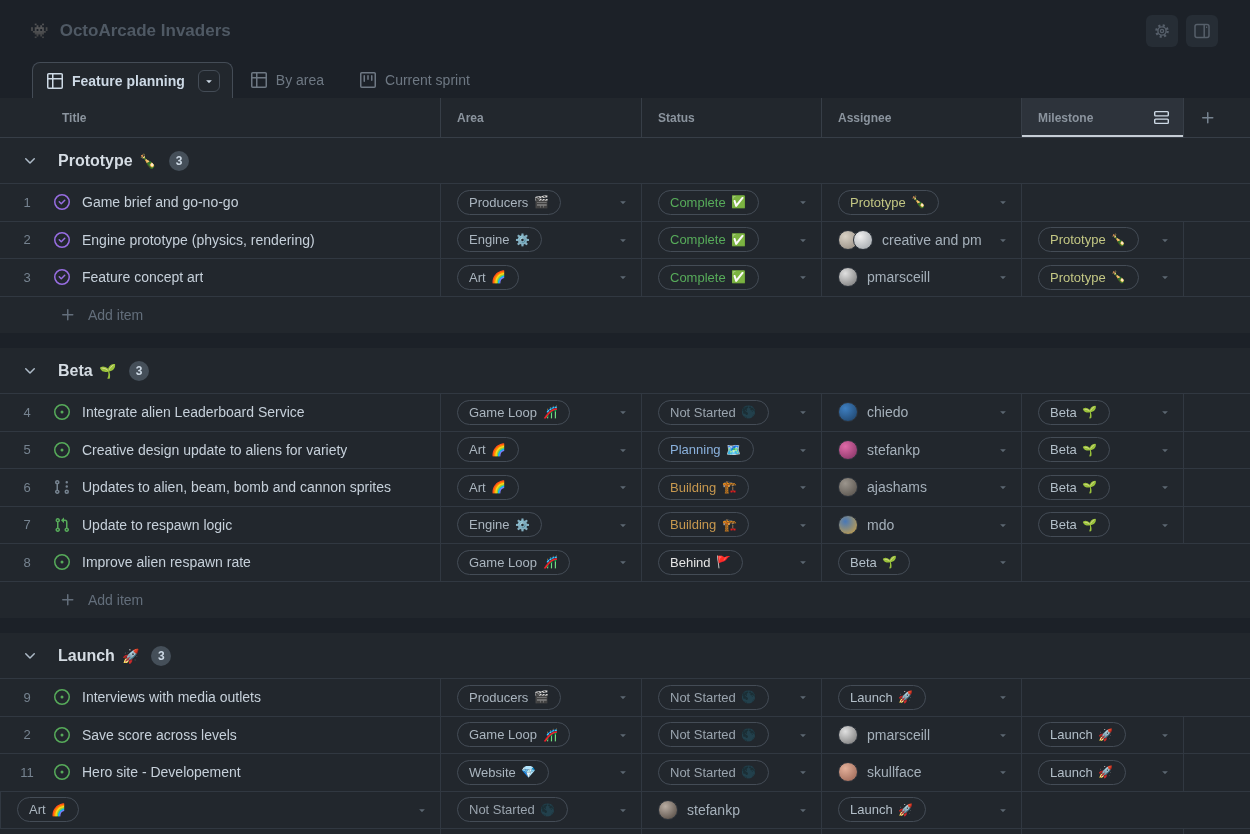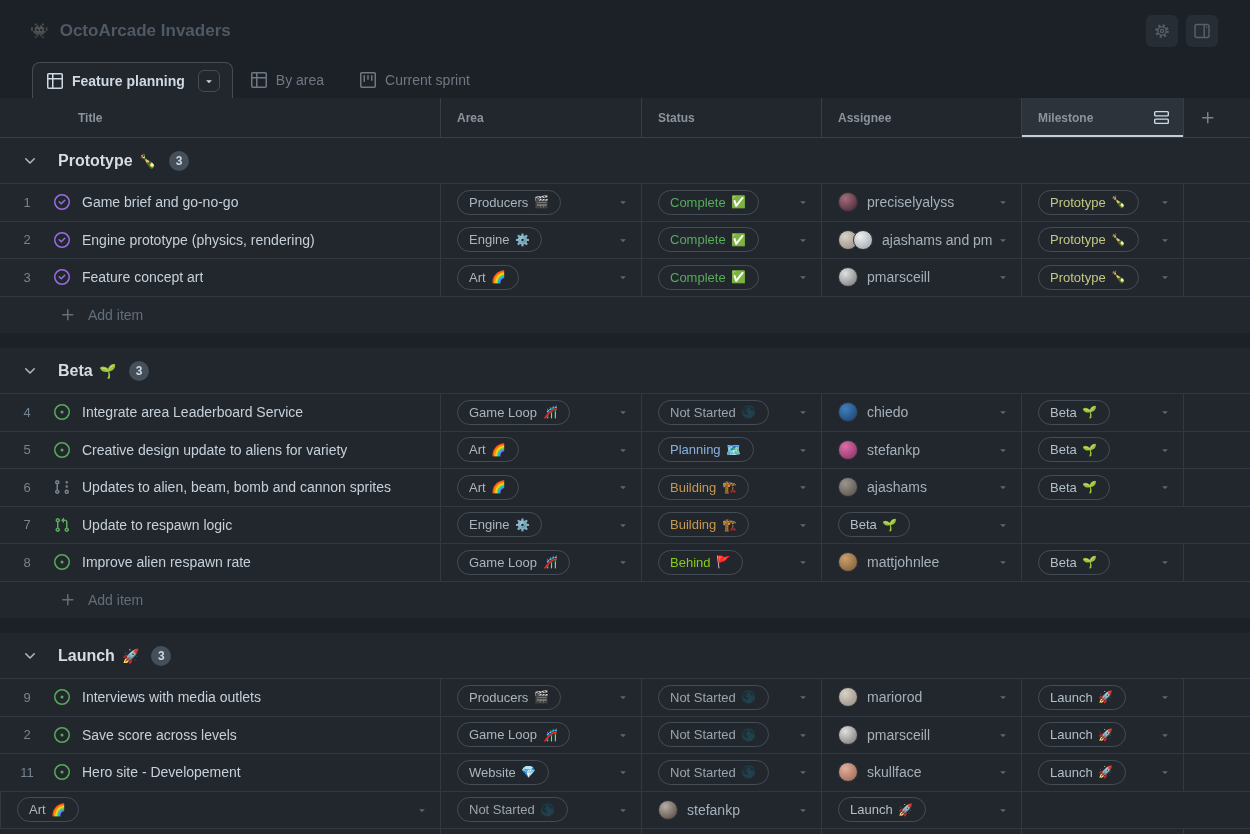--- a/index.html
+++ b/index.html
@@ -30,21 +30,21 @@
   .tab.active .tab-icon { color:#cdd9e5; }
   .tab-caret { width:22px; height:22px; border:1px solid #444c56; border-radius:6px;
                display:flex; align-items:center; justify-content:center; color:#cdd9e5; margin-left:4px; }
 
   
   .table { background:#22272d; }
   .grid { display:grid; grid-template-columns:440px 201px 180px 200px 162px 1fr; }
   .colhead { height:40px; border-bottom:1px solid #373e47; }
   .colhead .hcell { display:flex; align-items:center; font-size:12px; font-weight:600;
                     color:#8b949e; padding-left:16px; border-left:1px solid #373e47; }
-  .colhead .hcell:first-child { border-left:none; padding-left:78px; }
+  .colhead .hcell:first-child { border-left:none; padding-left:62px; }
   .hcell.mile { background:#2d333b; box-shadow:inset 0 -2px 0 #c6cdd5; justify-content:space-between; padding-right:14px; }
   .hcell.mile .rows-ic { color:#cdd9e5; }
   .hcell.addcol { color:#768390; cursor:pointer; }
 
   .group-header { height:45px; display:flex; align-items:center; padding-left:22px; }
   .group-chevron { color:#adbac7; margin-right:20px; cursor:pointer; }
   .group-name { font-size:16px; font-weight:700; color:#d5dce3; }
   .group-emoji { font-size:14px; margin-left:7px; }
   .count-badge { min-width:20px; height:20px; padding:0 6px; margin-left:12px; border-radius:10px;
                  background:#454f59; color:#cdd9e5; font-size:12px; font-weight:600;
@@ -209,29 +209,20 @@
           <span class="pill" style="color: rgb(87, 171, 90);">
             <span>Complete</span>
             <span class="p-emoji">✅</span>
           </span>
           <span class="cell-caret">
             <svg width="12" height="12" viewBox="0 0 16 16" fill="currentColor">
               <path d="m4.427 7.427 3.396 3.396a.25.25 0 0 0 .354 0l3.396-3.396A.25.25 0 0 0 11.396 7H4.604a.25.25 0 0 0-.177.427Z"></path>
             </svg>
           </span>
         </div>
-        <div class="cell c-assignee">
-          <span class="av" style="background: radial-gradient(circle at 35% 30%, rgb(168, 107, 124), rgb(58, 36, 48));"></span>
-          <span class="assignee-name">preciselyalyss</span>
-          <span class="cell-caret">
-            <svg width="12" height="12" viewBox="0 0 16 16" fill="currentColor">
-              <path d="m4.427 7.427 3.396 3.396a.25.25 0 0 0 .354 0l3.396-3.396A.25.25 0 0 0 11.396 7H4.604a.25.25 0 0 0-.177.427Z"></path>
-            </svg>
-          </span>
-        </div>
         <div class="cell c-milestone">
           <span class="pill" style="color: rgb(195, 199, 132);">
             <span>Prototype</span>
             <span class="p-emoji">🍾</span>
           </span>
           <span class="cell-caret">
             <svg width="12" height="12" viewBox="0 0 16 16" fill="currentColor">
               <path d="m4.427 7.427 3.396 3.396a.25.25 0 0 0 .354 0l3.396-3.396A.25.25 0 0 0 11.396 7H4.604a.25.25 0 0 0-.177.427Z"></path>
             </svg>
           </span>
@@ -267,21 +258,21 @@
           </span>
           <span class="cell-caret">
             <svg width="12" height="12" viewBox="0 0 16 16" fill="currentColor">
               <path d="m4.427 7.427 3.396 3.396a.25.25 0 0 0 .354 0l3.396-3.396A.25.25 0 0 0 11.396 7H4.604a.25.25 0 0 0-.177.427Z"></path>
             </svg>
           </span>
         </div>
         <div class="cell c-assignee">
           <span class="av" style="background: radial-gradient(circle at 35% 30%, rgb(217, 210, 198), rgb(143, 134, 124));"></span>
           <span class="av" style="background: radial-gradient(circle at 35% 30%, rgb(239, 239, 239), rgb(154, 160, 166));"></span>
-          <span class="assignee-name">ajashams and pm</span>
+          <span class="assignee-name">creative and pm</span>
           <span class="cell-caret">
             <svg width="12" height="12" viewBox="0 0 16 16" fill="currentColor">
               <path d="m4.427 7.427 3.396 3.396a.25.25 0 0 0 .354 0l3.396-3.396A.25.25 0 0 0 11.396 7H4.604a.25.25 0 0 0-.177.427Z"></path>
             </svg>
           </span>
         </div>
         <div class="cell c-milestone">
           <span class="pill" style="color: rgb(195, 199, 132);">
             <span>Prototype</span>
             <span class="p-emoji">🍾</span>
@@ -370,21 +361,21 @@
       </div>
       <div class="grid row">
         <div class="cell c-title">
           <span class="rownum">4</span>
           <span class="type-icon issue-open">
             <svg width="16" height="16" viewBox="0 0 16 16" fill="currentColor">
               <path d="M8 9.5a1.5 1.5 0 1 0 0-3 1.5 1.5 0 0 0 0 3Z"></path>
               <path d="M8 0a8 8 0 1 1 0 16A8 8 0 0 1 8 0ZM1.5 8a6.5 6.5 0 1 0 13 0 6.5 6.5 0 0 0-13 0Z"></path>
             </svg>
           </span>
-          <span class="title-text">Integrate area Leaderboard Service</span>
+          <span class="title-text">Integrate alien Leaderboard Service</span>
         </div>
         <div class="cell c-area">
           <span class="pill">
             <span>Game Loop</span>
             <span class="p-emoji">🎢</span>
           </span>
           <span class="cell-caret">
             <svg width="12" height="12" viewBox="0 0 16 16" fill="currentColor">
               <path d="m4.427 7.427 3.396 3.396a.25.25 0 0 0 .354 0l3.396-3.396A.25.25 0 0 0 11.396 7H4.604a.25.25 0 0 0-.177.427Z"></path>
             </svg>
@@ -557,20 +548,29 @@
           <span class="pill" style="color: rgb(199, 152, 79);">
             <span>Building</span>
             <span class="p-emoji">🏗️</span>
           </span>
           <span class="cell-caret">
             <svg width="12" height="12" viewBox="0 0 16 16" fill="currentColor">
               <path d="m4.427 7.427 3.396 3.396a.25.25 0 0 0 .354 0l3.396-3.396A.25.25 0 0 0 11.396 7H4.604a.25.25 0 0 0-.177.427Z"></path>
             </svg>
           </span>
         </div>
+        <div class="cell c-assignee">
+          <span class="av" style="background: radial-gradient(circle at 35% 30%, rgb(72, 120, 184), rgb(210, 162, 60));"></span>
+          <span class="assignee-name">mdo</span>
+          <span class="cell-caret">
+            <svg width="12" height="12" viewBox="0 0 16 16" fill="currentColor">
+              <path d="m4.427 7.427 3.396 3.396a.25.25 0 0 0 .354 0l3.396-3.396A.25.25 0 0 0 11.396 7H4.604a.25.25 0 0 0-.177.427Z"></path>
+            </svg>
+          </span>
+        </div>
         <div class="cell c-milestone">
           <span class="pill" style="color: rgb(179, 191, 201);">
             <span>Beta</span>
             <span class="p-emoji">🌱</span>
           </span>
           <span class="cell-caret">
             <svg width="12" height="12" viewBox="0 0 16 16" fill="currentColor">
               <path d="m4.427 7.427 3.396 3.396a.25.25 0 0 0 .354 0l3.396-3.396A.25.25 0 0 0 11.396 7H4.604a.25.25 0 0 0-.177.427Z"></path>
             </svg>
           </span>
@@ -593,33 +593,24 @@
             <span>Game Loop</span>
             <span class="p-emoji">🎢</span>
           </span>
           <span class="cell-caret">
             <svg width="12" height="12" viewBox="0 0 16 16" fill="currentColor">
               <path d="m4.427 7.427 3.396 3.396a.25.25 0 0 0 .354 0l3.396-3.396A.25.25 0 0 0 11.396 7H4.604a.25.25 0 0 0-.177.427Z"></path>
             </svg>
           </span>
         </div>
         <div class="cell c-status">
-          <span class="pill" style="color: #84cc16;">
+          <span class="pill" style="color: #e5e5e5;">
             <span>Behind</span>
             <span class="p-emoji">🚩</span>
           </span>
-          <span class="cell-caret">
-            <svg width="12" height="12" viewBox="0 0 16 16" fill="currentColor">
-              <path d="m4.427 7.427 3.396 3.396a.25.25 0 0 0 .354 0l3.396-3.396A.25.25 0 0 0 11.396 7H4.604a.25.25 0 0 0-.177.427Z"></path>
-            </svg>
-          </span>
-        </div>
-        <div class="cell c-assignee">
-          <span class="av" style="background: radial-gradient(circle at 35% 30%, rgb(202, 160, 107), rgb(122, 86, 54));"></span>
-          <span class="assignee-name">mattjohnlee</span>
           <span class="cell-caret">
             <svg width="12" height="12" viewBox="0 0 16 16" fill="currentColor">
               <path d="m4.427 7.427 3.396 3.396a.25.25 0 0 0 .354 0l3.396-3.396A.25.25 0 0 0 11.396 7H4.604a.25.25 0 0 0-.177.427Z"></path>
             </svg>
           </span>
         </div>
         <div class="cell c-milestone">
           <span class="pill" style="color: rgb(179, 191, 201);">
             <span>Beta</span>
             <span class="p-emoji">🌱</span>
@@ -677,29 +668,20 @@
           <span class="pill" style="color: rgb(154, 164, 174);">
             <span>Not Started</span>
             <span class="p-emoji">🌑</span>
           </span>
           <span class="cell-caret">
             <svg width="12" height="12" viewBox="0 0 16 16" fill="currentColor">
               <path d="m4.427 7.427 3.396 3.396a.25.25 0 0 0 .354 0l3.396-3.396A.25.25 0 0 0 11.396 7H4.604a.25.25 0 0 0-.177.427Z"></path>
             </svg>
           </span>
         </div>
-        <div class="cell c-assignee">
-          <span class="av" style="background: radial-gradient(circle at 35% 30%, rgb(217, 210, 198), rgb(143, 134, 124));"></span>
-          <span class="assignee-name">mariorod</span>
-          <span class="cell-caret">
-            <svg width="12" height="12" viewBox="0 0 16 16" fill="currentColor">
-              <path d="m4.427 7.427 3.396 3.396a.25.25 0 0 0 .354 0l3.396-3.396A.25.25 0 0 0 11.396 7H4.604a.25.25 0 0 0-.177.427Z"></path>
-            </svg>
-          </span>
-        </div>
         <div class="cell c-milestone">
           <span class="pill" style="color: rgb(179, 191, 201);">
             <span>Launch</span>
             <span class="p-emoji">🚀</span>
           </span>
           <span class="cell-caret">
             <svg width="12" height="12" viewBox="0 0 16 16" fill="currentColor">
               <path d="m4.427 7.427 3.396 3.396a.25.25 0 0 0 .354 0l3.396-3.396A.25.25 0 0 0 11.396 7H4.604a.25.25 0 0 0-.177.427Z"></path>
             </svg>
           </span>

